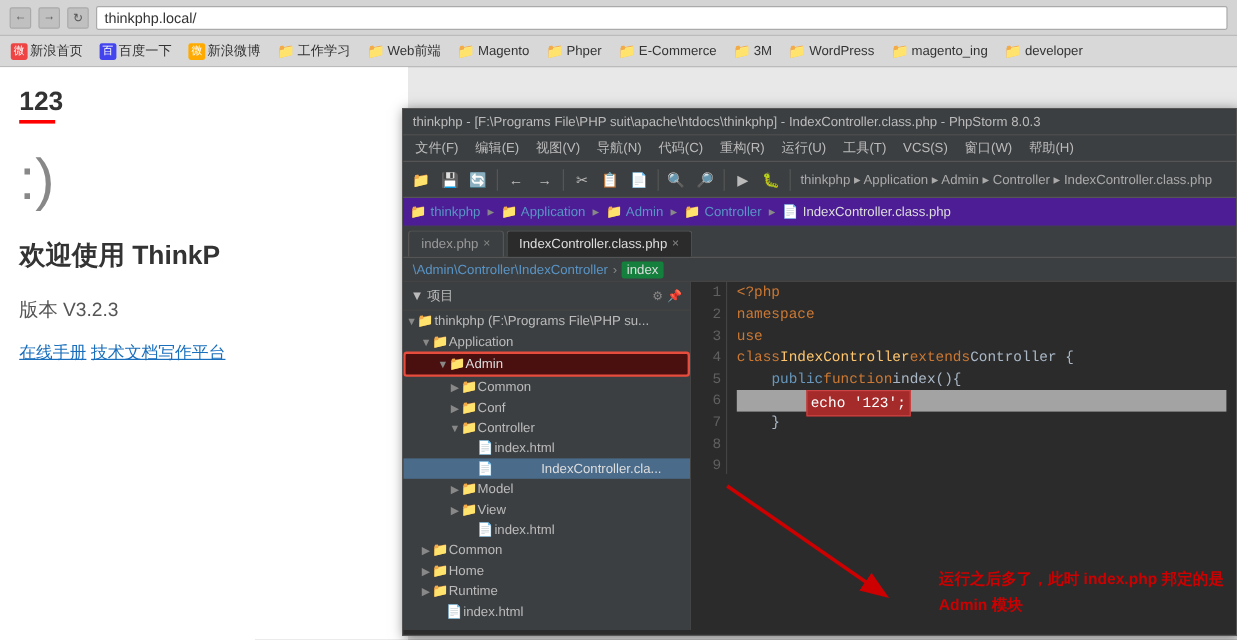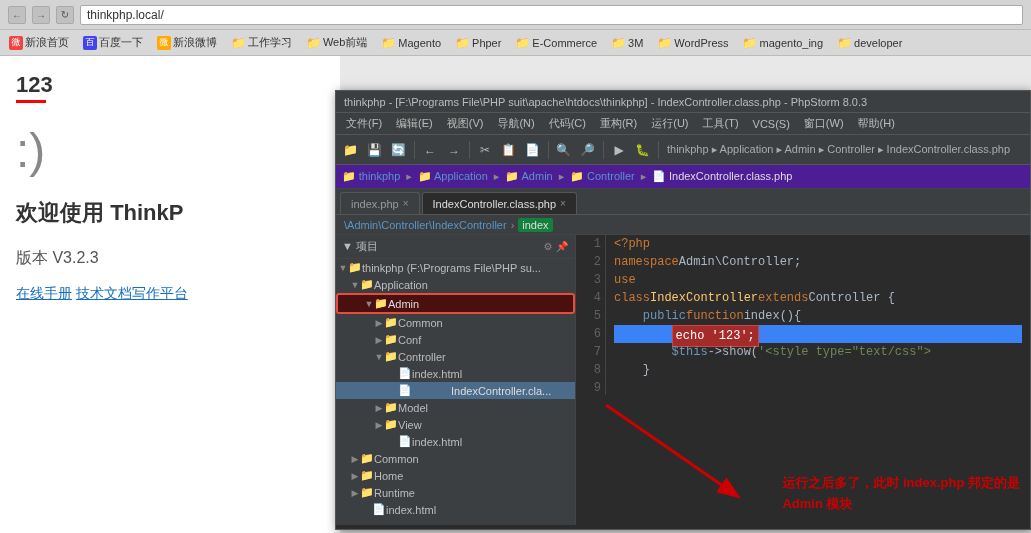--- a/index.html
+++ b/index.html
@@ -360,46 +360,39 @@
               <div>8</div>
               <div>9</div>
             </div>
 
             <div class="code-lines">
               <div class="code-line">
                 <span class="kw-php">&lt;?php</span>
               </div>
               <div class="code-line">
                 <span class="kw-php">namespace</span>
-                <span> Admin\Controller;</span>
               </div>
               <div class="code-line">
                 <span class="kw-php">use</span>
               </div>
               <div class="code-line">
                 <span class="kw-php">class</span>
                 <span class="kw-class"> IndexController </span>
                 <span class="kw-php">extends</span>
                 <span> Controller {</span>
               </div>
               <div class="code-line">
                 <span>&nbsp;&nbsp;&nbsp;&nbsp;</span>
                 <span class="kw-blue">public</span>
                 <span class="kw-php"> function </span>
                 <span>index(){</span>
               </div>
-              <div class="code-line highlighted" style="background:#3b82f6;">
+              <div class="code-line highlighted" style="background:#a3a3a3;">
                 <span>&nbsp;&nbsp;&nbsp;&nbsp;&nbsp;&nbsp;&nbsp;&nbsp;</span>
                 <span class="echo-highlight">echo '123';</span>
-              </div>
-              <div class="code-line">
-                <span>&nbsp;&nbsp;&nbsp;&nbsp;&nbsp;&nbsp;&nbsp;&nbsp;</span>
-                <span class="kw-blue">$this</span>
-                <span>-&gt;show(</span>
-                <span class="kw-string">'&lt;style type="text/css"&gt;</span>
               </div>
               <div class="code-line">
                 <span>&nbsp;&nbsp;&nbsp;&nbsp;}</span>
               </div>
               <div class="code-line"></div>
             </div>
           </div>
 
           <div style="position:relative; height:130px; flex-shrink:0;">
             <svg style="position:absolute; top:0; left:0; width:100%; height:100%; overflow:visible;">

